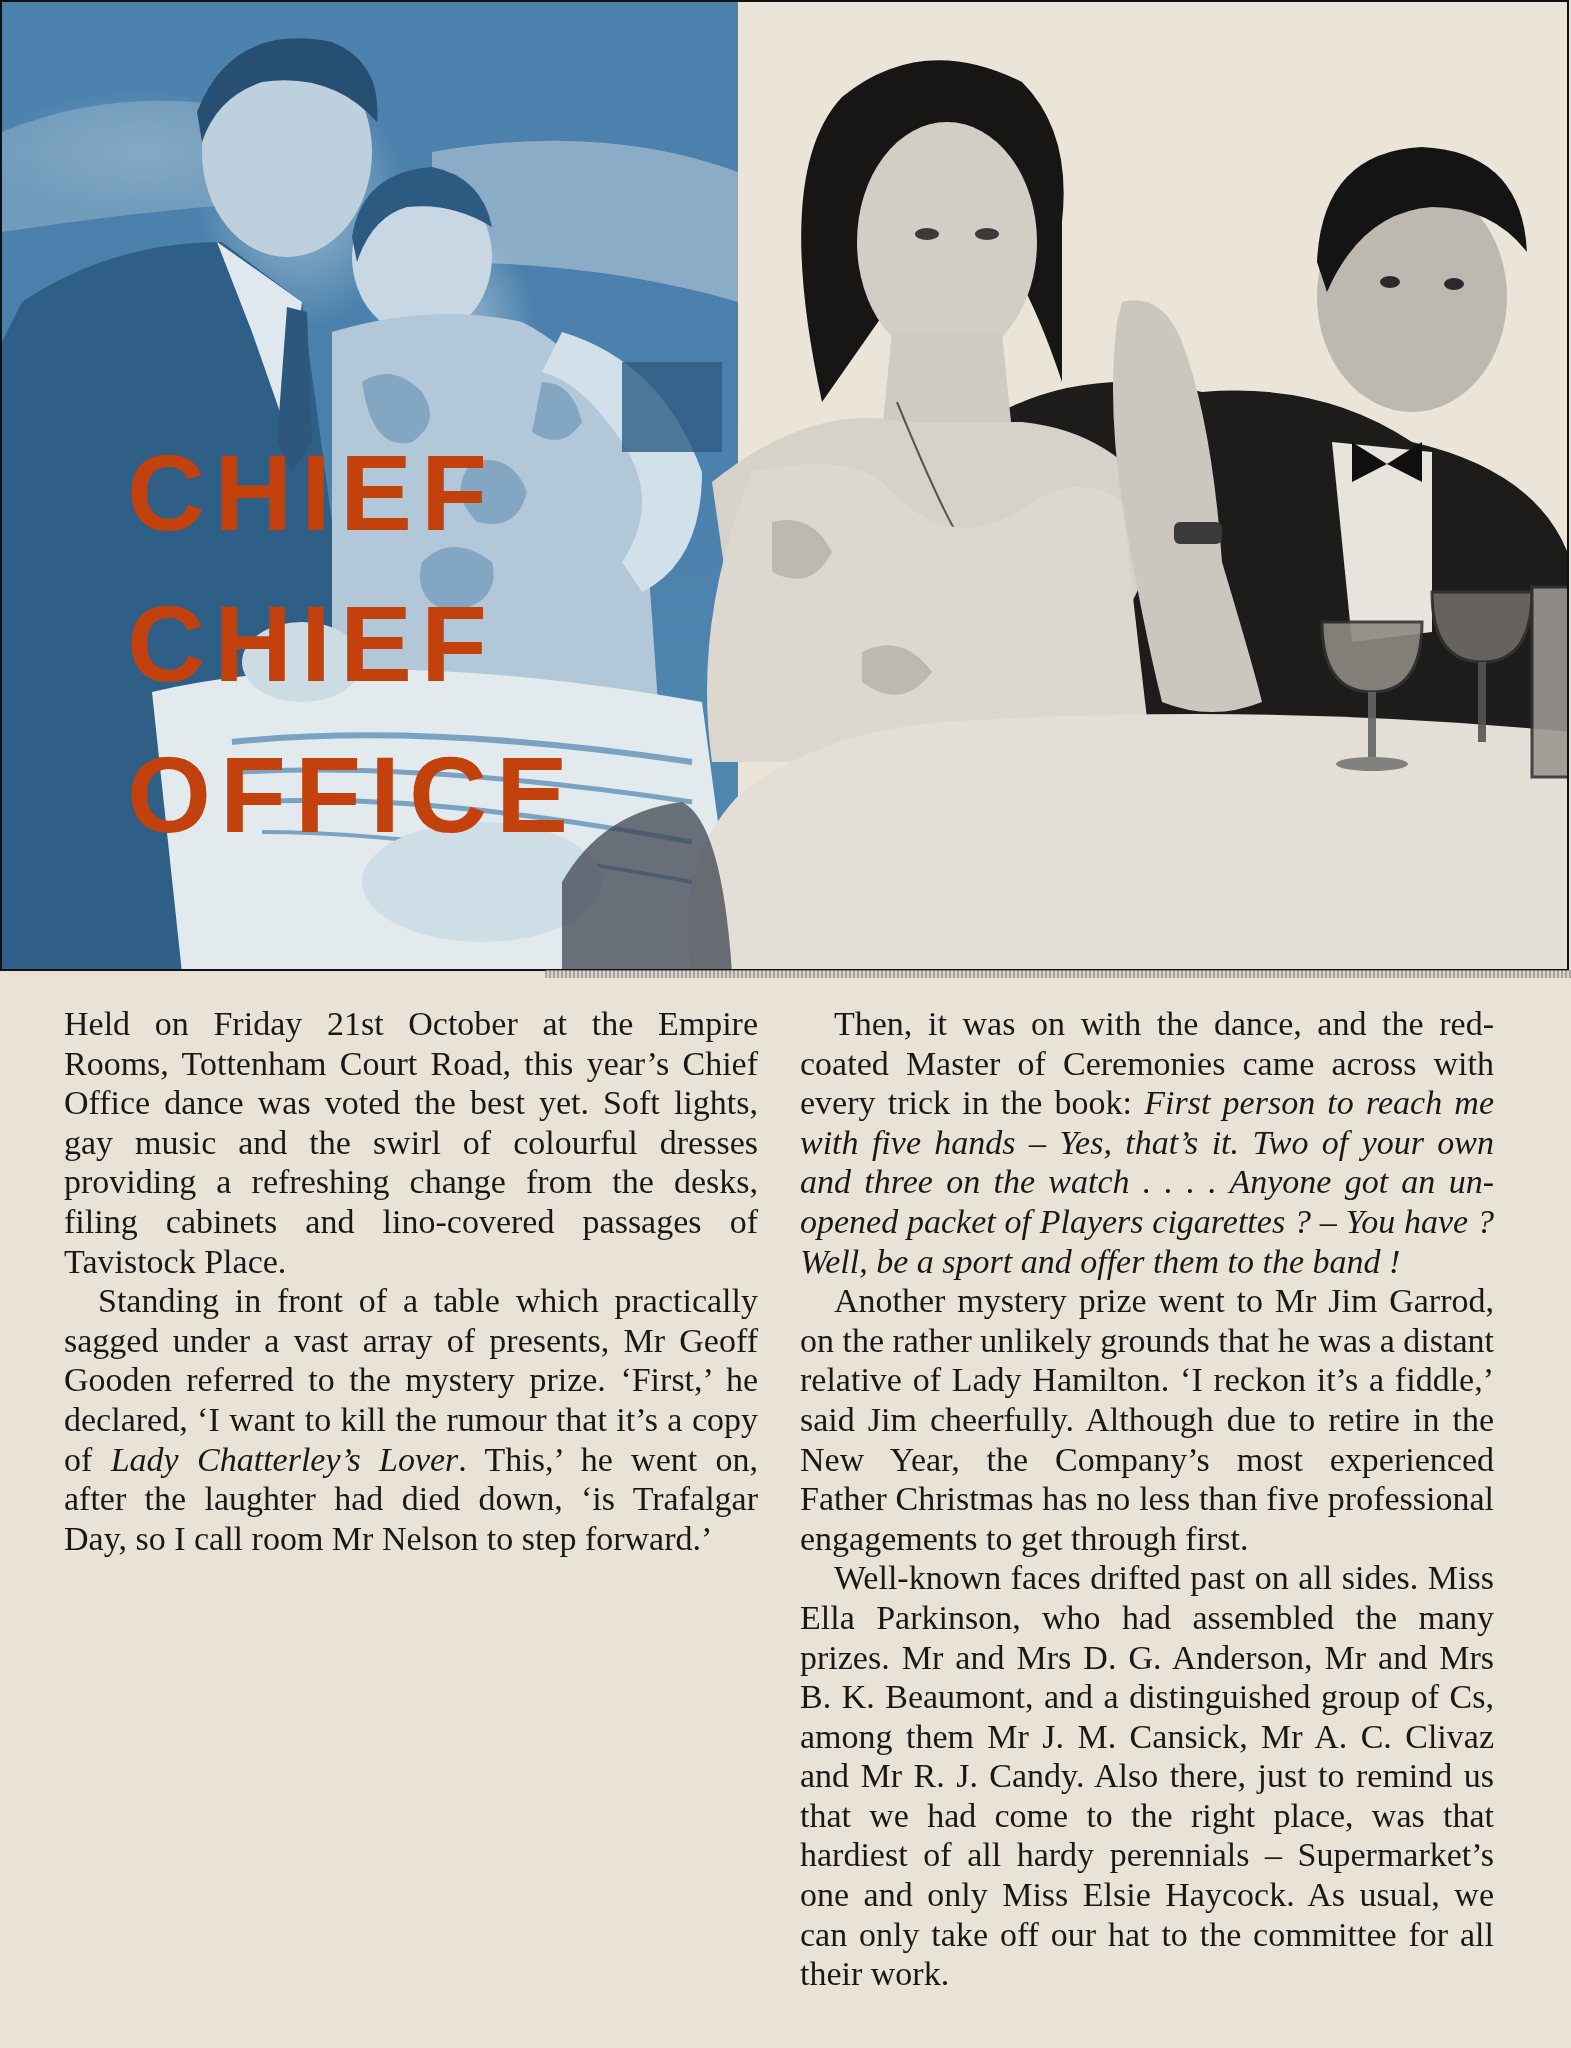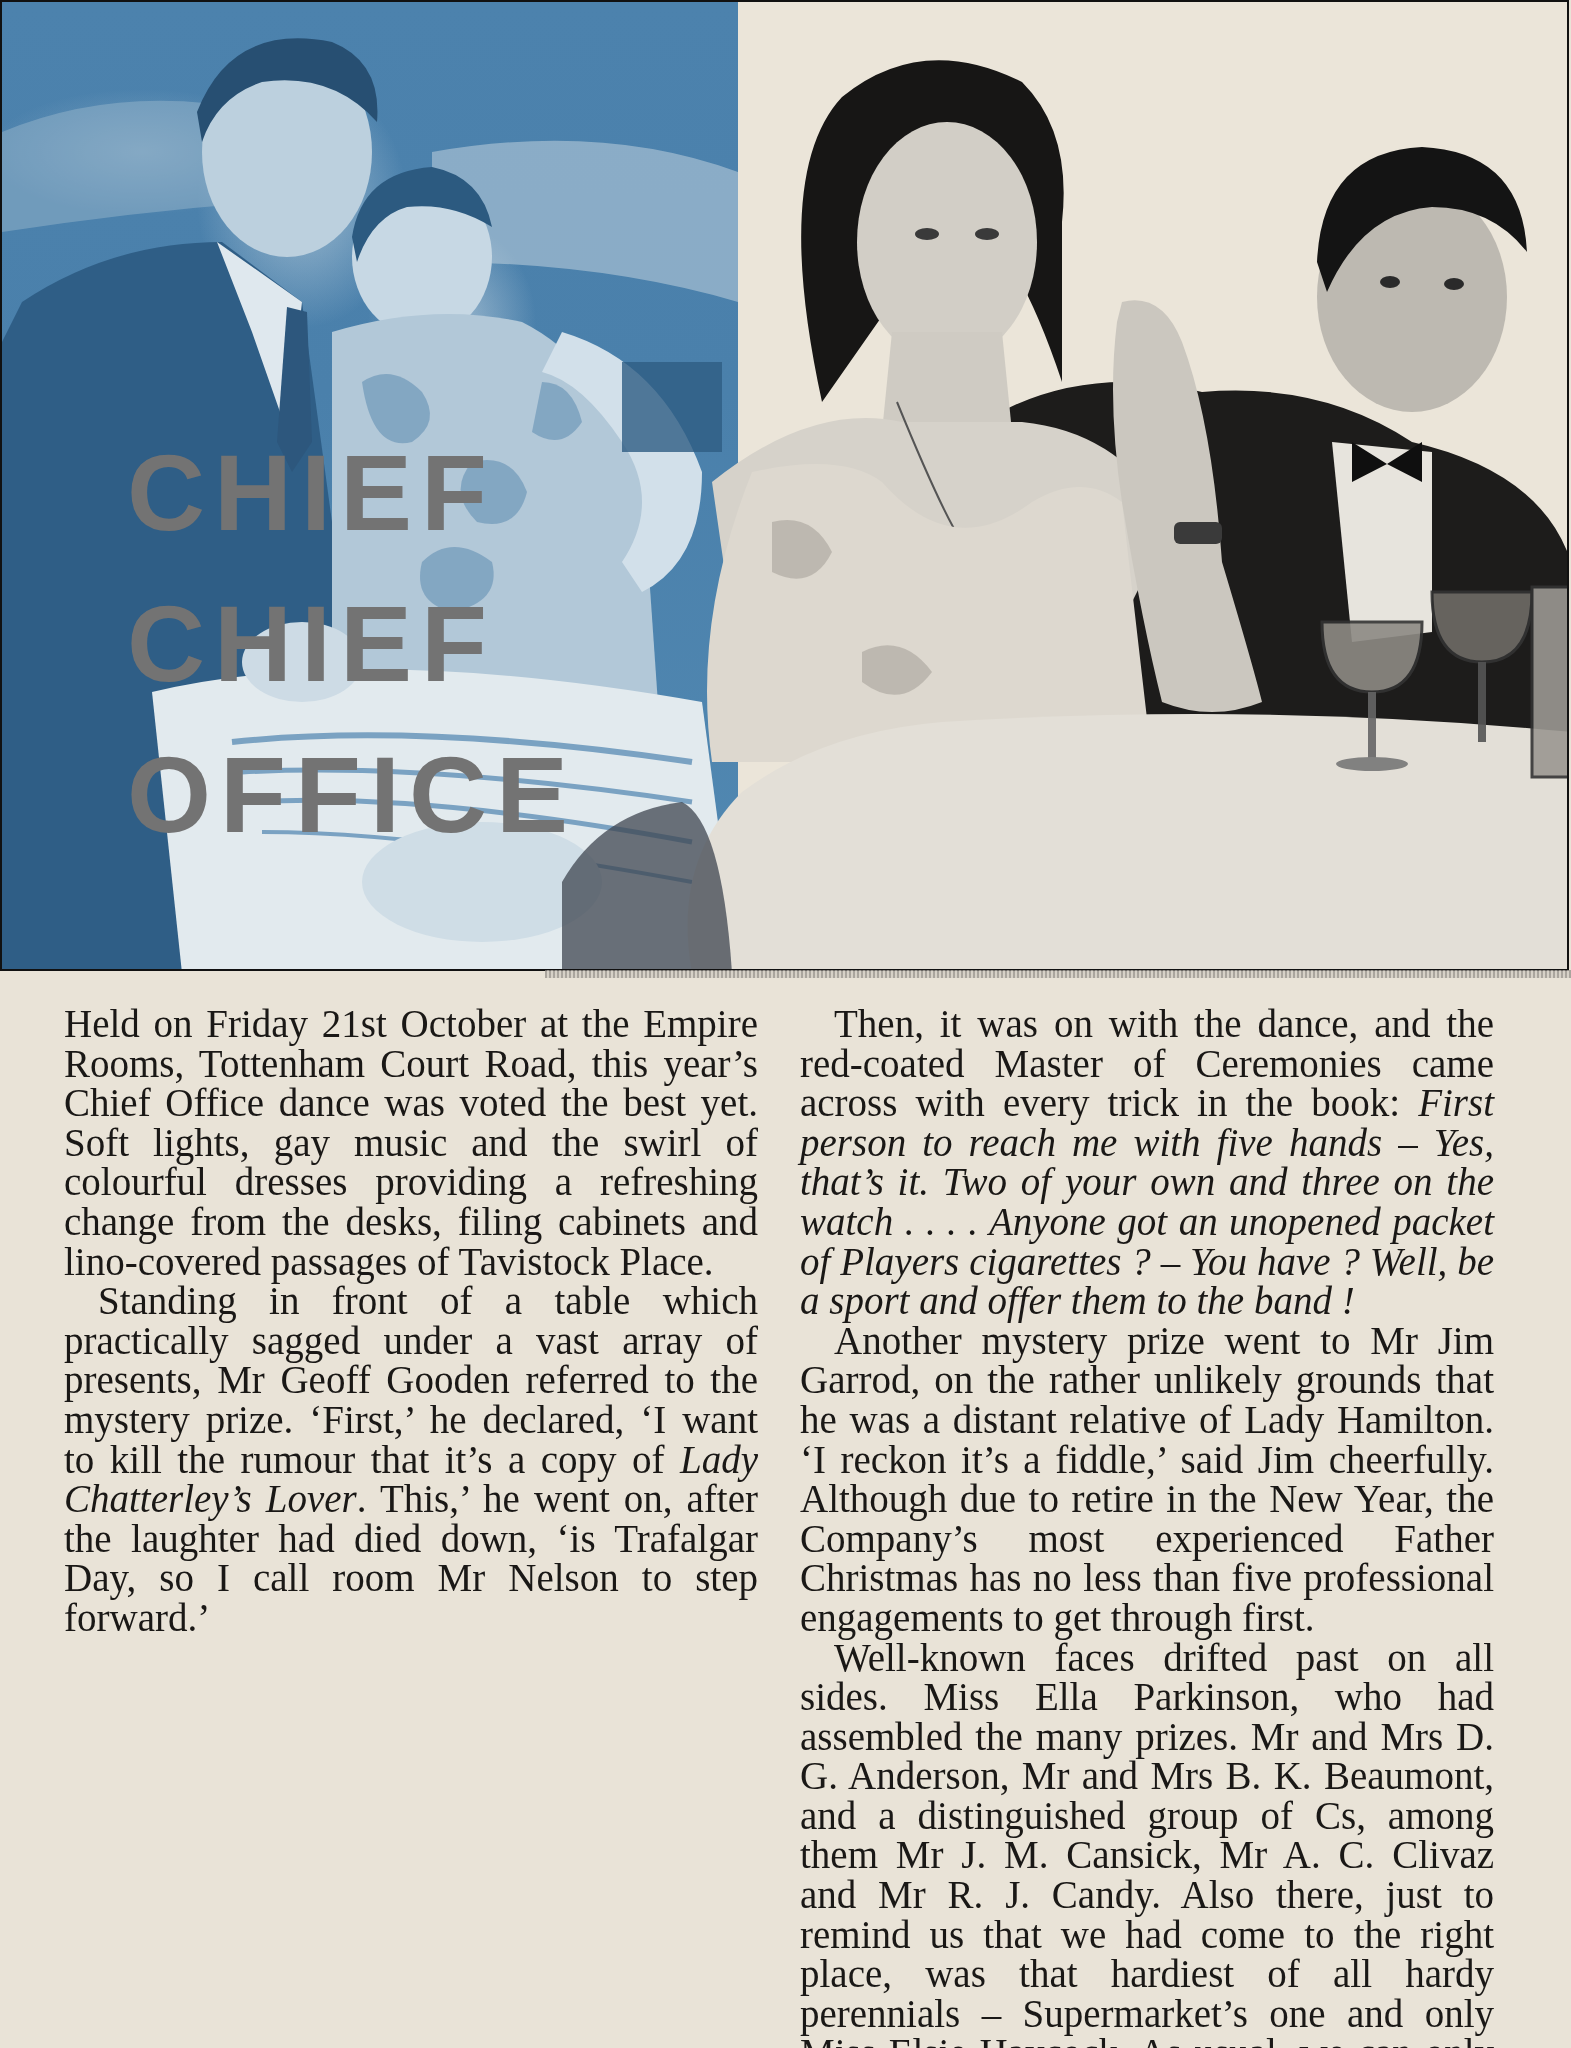--- a/index.html
+++ b/index.html
@@ -36,38 +36,38 @@
       width: 1009px; height: 971px;
     }
     .headline {
       position: absolute; left: 125px; top: 415px;
       margin: 0;
       font-family: "Liberation Sans", "DejaVu Sans", sans-serif;
       font-weight: 700;
       font-size: 108px;
       line-height: 151px;
       letter-spacing: 9px;
-      color: #737373;
+      color: #c2410c;
     }
     .headline span { display: block; }
     .banner-edge {
       position: absolute; left: 545px; top: 970px;
       width: 1026px; height: 8px;
       background: repeating-linear-gradient(90deg, #8e8a84 0 2px, #cfcac1 2px 4px);
       opacity: 0.7;
     }
     
     .article {
       position: absolute; left: 64px; top: 1004px;
       width: 1430px; height: 1040px;
       display: flex; gap: 42px;
     }
     .column {
       width: 694px;
-      font-size: 39px;
+      font-size: 34px;
       line-height: 39.6px;
       text-align: justify;
       hyphens: manual;
     }
     .column p { margin: 0; text-indent: 34px; }
     .column p.first { text-indent: 0; }
     .column em { font-style: italic; }
   </style>
 </head>
 <body>

